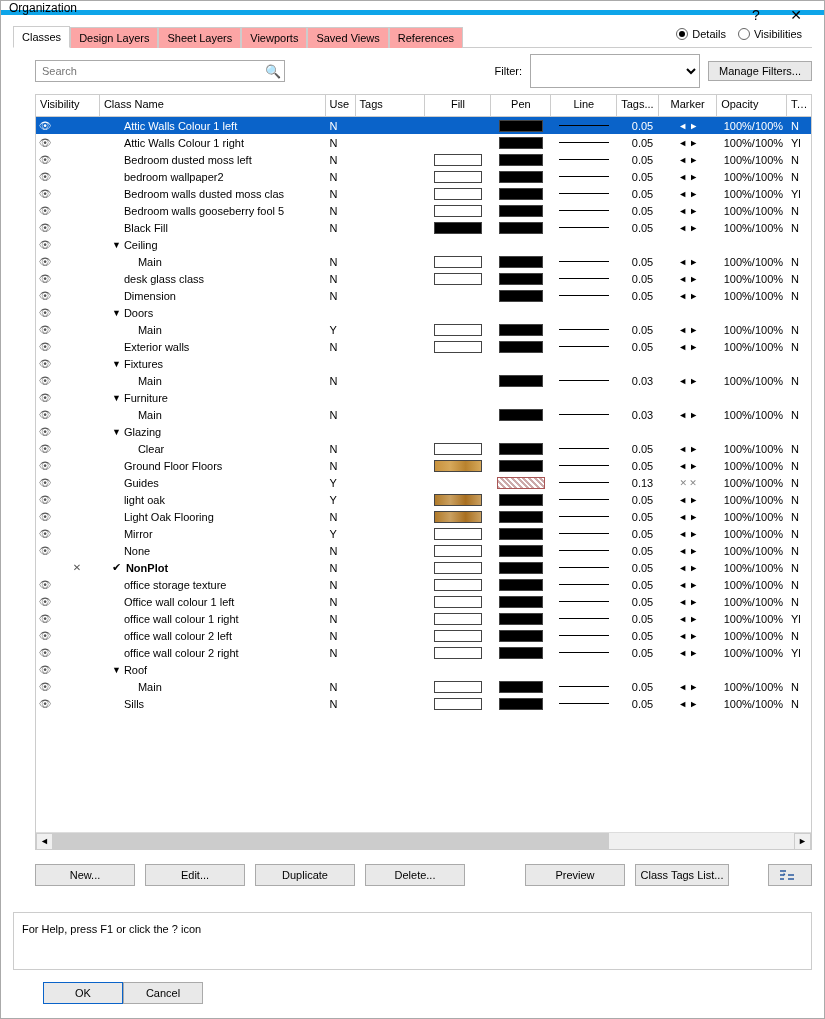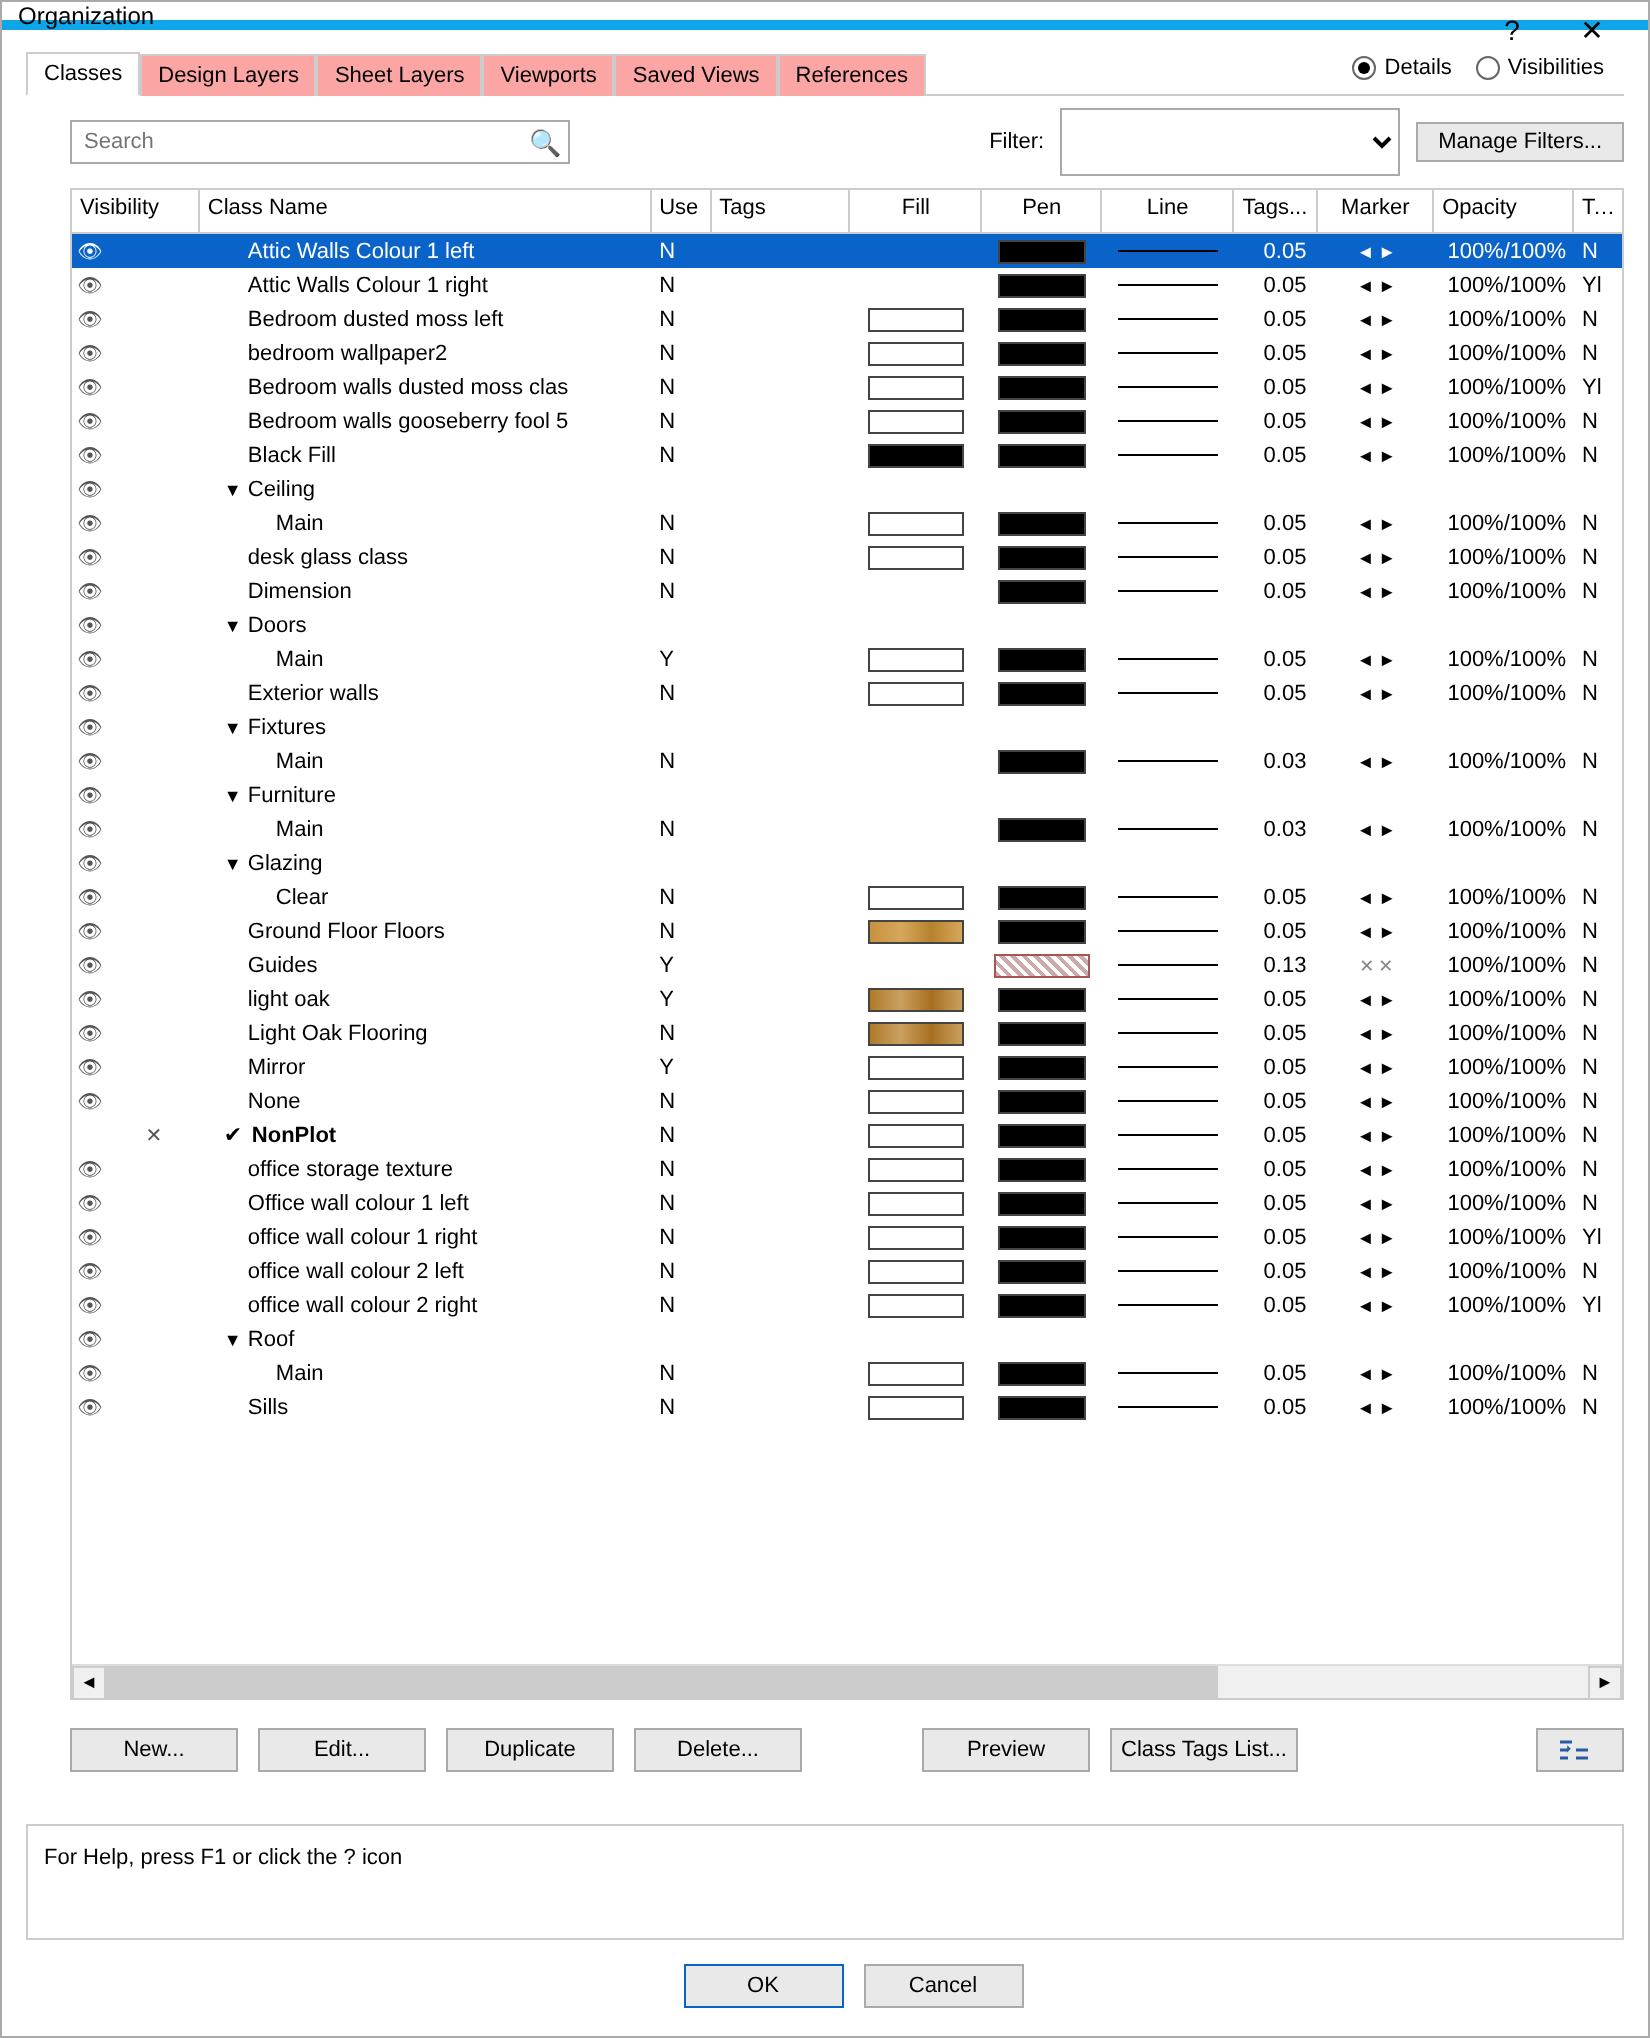--- a/index.html
+++ b/index.html
@@ -55,25 +55,25 @@
 .swatch.wood2 { background: linear-gradient(90deg, #b07a2a, #caa060, #a86f20, #caa060); }
 .swatch.pattern { background: repeating-linear-gradient(45deg, #caa, #caa 2px, #fff 2px, #fff 4px); border-color: #a55; }
 .pen-sw { width: 44px; height: 12px; border: 1px solid #444; background: #000; }
 .line-sw { width: 50px; height: 1px; background: #000; }
 .mk { display: inline-block; font-size: 9px; }
 .hscroll { height: 17px; background: #f0f0f0; border-top: 1px solid #ddd; display: flex; align-items: center; }
 .hscroll .arrow-btn { width: 17px; height: 17px; background: #f0f0f0; border: 1px solid #ccc; display: flex; align-items: center; justify-content: center; font-size: 9px; cursor: pointer; }
 .hscroll .track { flex: 1; height: 17px; background: #f0f0f0; position: relative; }
 .hscroll .thumb { position: absolute; left: 0; width: 75%; height: 100%; background: #ccc; }
 .btns { display: flex; gap: 10px; padding: 14px 0 6px 22px; align-items: center; }
-.btn2 { width: 84px; height: 22px; border: 1px solid #aaa; background: #e9e9e9; font-size: 11px; cursor: pointer; }
+.btn2 { width: 100px; height: 22px; border: 1px solid #aaa; background: #e9e9e9; font-size: 11px; cursor: pointer; }
 .btn2.wide { width: 94px; }
 .iconbtn { width: 44px; height: 22px; border: 1px solid #aaa; background: #e9e9e9; display: flex; align-items: center; justify-content: center; cursor: pointer; margin-left: auto; font-size: 10px; }
 .status { margin: 14px 12px 6px 12px; border: 1px solid #ccc; padding: 10px 8px 34px 8px; font-size: 11px; }
-.footer { display: flex; justify-content: center; gap: 10px; padding: 6px 14px 14px 14px; margin-left: 28px; }
+.footer { display: flex; justify-content: flex-start; padding: 6px 14px 14px 14px; margin-left: 28px; }
 .fbtn { width: 80px; height: 22px; border: 1px solid #aaa; background: #e9e9e9; font-size: 11px; cursor: pointer; }
 .fbtn.primary { border: 1px solid #0a63c9; background: #e9e9e9; }
 </style>
 </head>
 <body>
 
 <div class="window">
   <div class="titlebar">
     <span class="title">Organization</span>
     <div class="btn">?</div>

